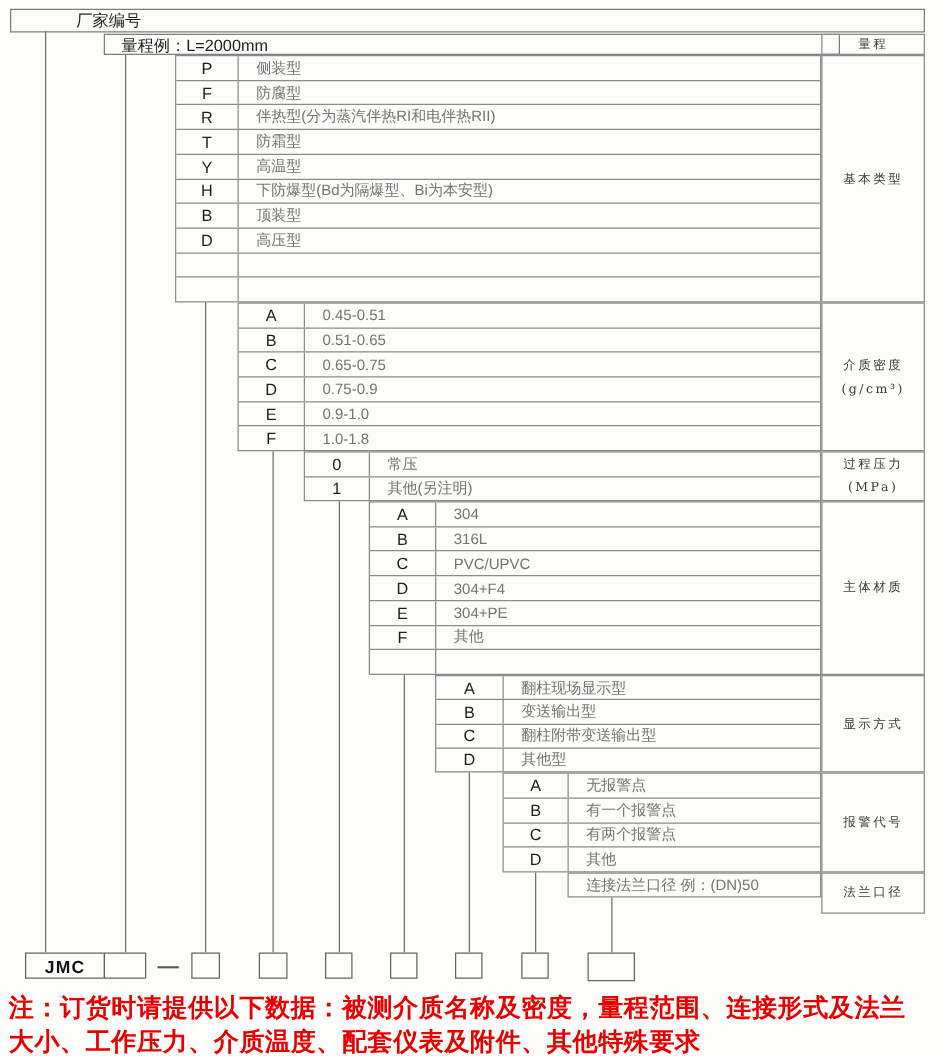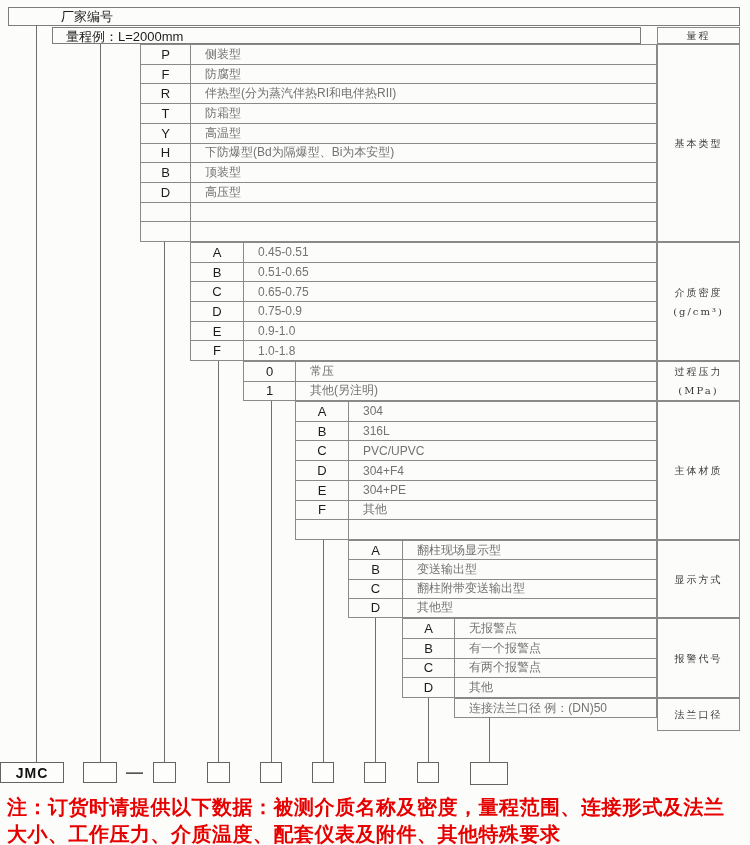--- a/index.html
+++ b/index.html
@@ -1,21 +1,21 @@
 <!DOCTYPE html>
 <html><head>
 <meta charset="utf-8">
 <style>
   html,body{margin:0;padding:0;background:#fff;}
   .stage{position:relative;width:750px;height:845px;background:#fcfcfa;overflow:hidden;
          font-family:"Liberation Sans",sans-serif;color:#222;}
   .box{position:absolute;border:1px solid #7d7d7d;box-sizing:border-box;display:flex;}
   .vendor{left:8px;top:7px;width:732px;height:19px;}
   .vendor span{padding-left:52px;font-size:13px;color:#1d1d1d;}
-  .range{left:52px;top:27px;width:589px;height:17px;}
+  .range{left:83px;top:27px;width:589px;height:17px;}
   .range span{padding-left:13px;font-size:13px;color:#1d1d1d;}
   .tbl{position:absolute;border:1px solid #8a8a8a;box-sizing:border-box;display:flex;flex-direction:column;}
   .tbl .row{flex:1;display:flex;border-bottom:1px solid #8a8a8a;box-sizing:border-box;min-height:0;}
   .tbl .row:last-child{border-bottom:none;}
   .code{border-right:1px solid #8a8a8a;display:flex;align-items:center;justify-content:center;
         font-size:13px;color:#1c1c1c;box-sizing:border-box;flex:0 0 auto;}
   .desc{flex:1;display:flex;align-items:center;padding-left:14px;font-size:12px;color:#737373;
         white-space:nowrap;overflow:hidden;}
   #tbl-basic .code{width:50px;} #tbl-density .code{width:53px;} #tbl-pressure .code{width:52px;}
   #tbl-material .code{width:53px;} #tbl-display .code{width:54px;} #tbl-alarm .code{width:52px;}
@@ -230,21 +230,21 @@
   <div class="vline" style="left:36px;top:25px;height:737px"></div>
   <div class="vline" style="left:100px;top:44px;height:718px"></div>
   <div class="vline" style="left:164px;top:242px;height:520px"></div>
   <div class="vline" style="left:218px;top:361px;height:401px"></div>
   <div class="vline" style="left:271px;top:401px;height:361px"></div>
   <div class="vline" style="left:323px;top:540px;height:222px"></div>
   <div class="vline" style="left:375px;top:618px;height:144px"></div>
   <div class="vline" style="left:428px;top:698px;height:64px"></div>
   <div class="vline" style="left:489px;top:718px;height:44px"></div>
 
-  <div class="mbox jmc" style="left:0;width:64px">
+  <div class="mbox jmc" style="left:20px;width:64px">
       <span>JMC</span>
     </div>
   <div class="mbox" style="left:83px;width:34px"></div>
   <div class="dash">—</div>
   <div class="mbox" style="left:153px;width:23px"></div>
   <div class="mbox" style="left:207px;width:23px"></div>
   <div class="mbox" style="left:260px;width:22px"></div>
   <div class="mbox" style="left:312px;width:22px"></div>
   <div class="mbox" style="left:364px;width:22px"></div>
   <div class="mbox" style="left:417px;width:22px"></div>

